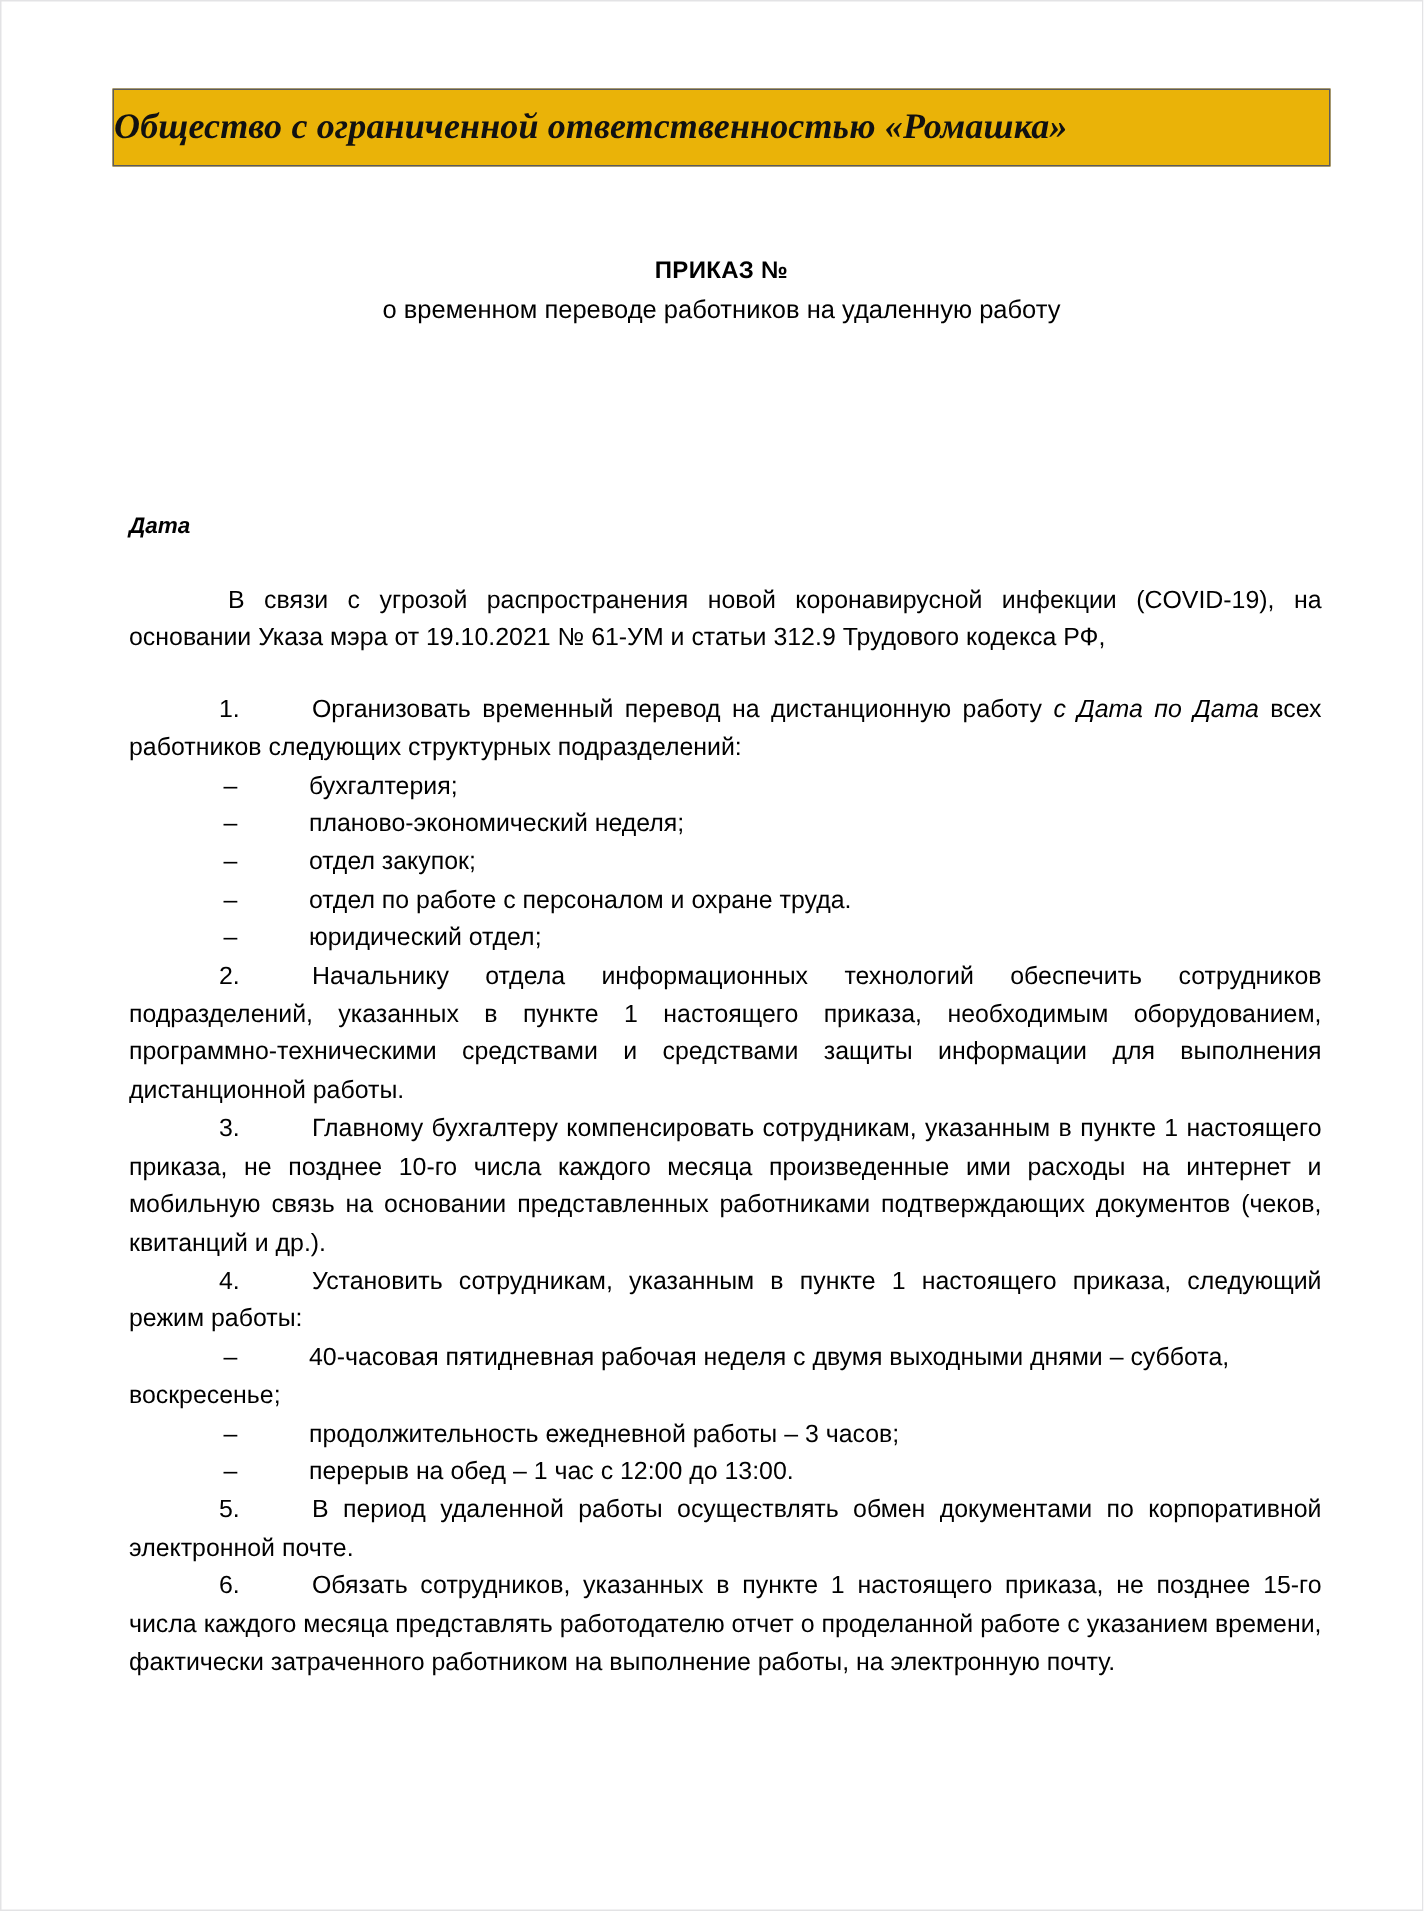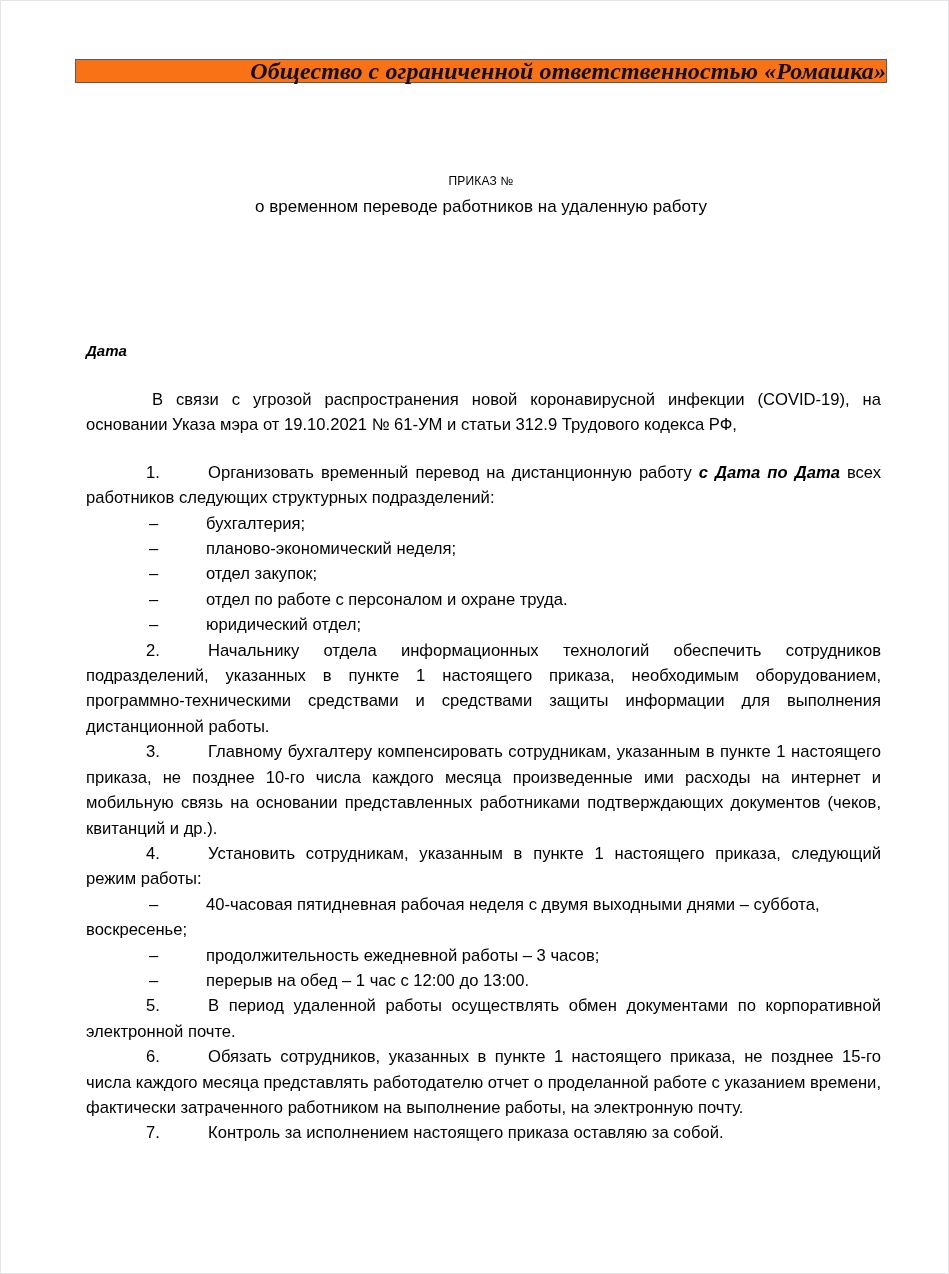--- a/index.html
+++ b/index.html
@@ -23,27 +23,27 @@
     border: 1px solid #e3e3e5;
     overflow: hidden;
   }
 
   
   .letterhead {
     position: absolute;
     left: 74px;
     top: 58px;
     width: 812px;
-    height: 24px;
+    height: 52px;
     box-sizing: border-box;
     border: 1px solid #5b5b5f;
-    background: #f97316;
+    background: #eab308;
     display: flex;
     align-items: center;
-    justify-content: flex-end;
+    justify-content: flex-start;
   }
 
   .letterhead-title {
     font-family: "Liberation Serif", "DejaVu Serif", serif;
     font-weight: bold;
     font-style: italic;
     font-size: 24px;
     line-height: 1;
     letter-spacing: 0.1px;
     color: #111111;
@@ -53,22 +53,22 @@
   
   .title-block {
     position: absolute;
     left: 85px;
     top: 168px;
     width: 790px;
     text-align: center;
   }
 
   .doc-title {
-    font-size: 12px;
-    font-weight: normal;
+    font-size: 16px;
+    font-weight: bold;
     line-height: 24px;
     letter-spacing: 0.2px;
   }
 
   .doc-subtitle {
     font-size: 17px;
     font-weight: normal;
     line-height: 25px;
     margin-top: 1px;
   }
@@ -134,21 +134,21 @@
   }
 
   .bullet-dash {
     display: inline-block;
     width: 57px;
     margin-left: 63px;
   }
 
   em.inline-em {
     font-style: italic;
-    font-weight: bold;
+    font-weight: normal;
   }
 
   
   .signature {
     position: absolute;
     left: 85px;
     top: 1160px;
     width: 795px;
     display: flex;
     align-items: baseline;
@@ -242,21 +242,18 @@
       </div>
 
       <div class="clause">
         <span class="clause-num">5.</span><span class="clause-body">В период удаленной работы осуществлять обмен документами по корпоративной электронной почте.</span>
       </div>
 
       <div class="clause">
         <span class="clause-num">6.</span><span class="clause-body">Обязать сотрудников, указанных в пункте 1 настоящего приказа, не позднее 15-го числа каждого месяца представлять работодателю отчет о проделанной работе с указанием времени, фактически затраченного работником на выполнение работы, на электронную почту.</span>
       </div>
 
-      <div class="clause">
-        <span class="clause-num">7.</span><span class="clause-body">Контроль за исполнением настоящего приказа оставляю за собой.</span>
-      </div>
 
     </div>
   </div>
 
 
 </div>
 
 </body></html>

